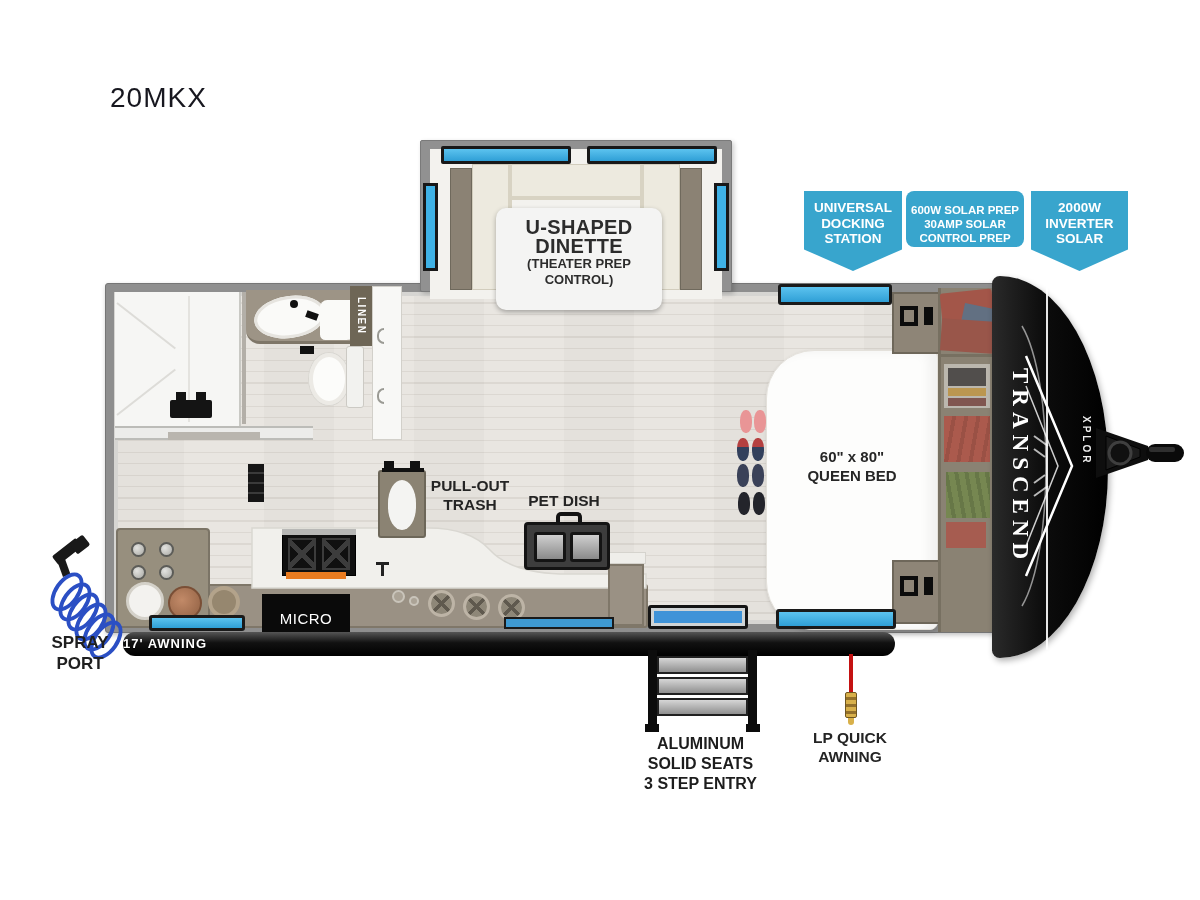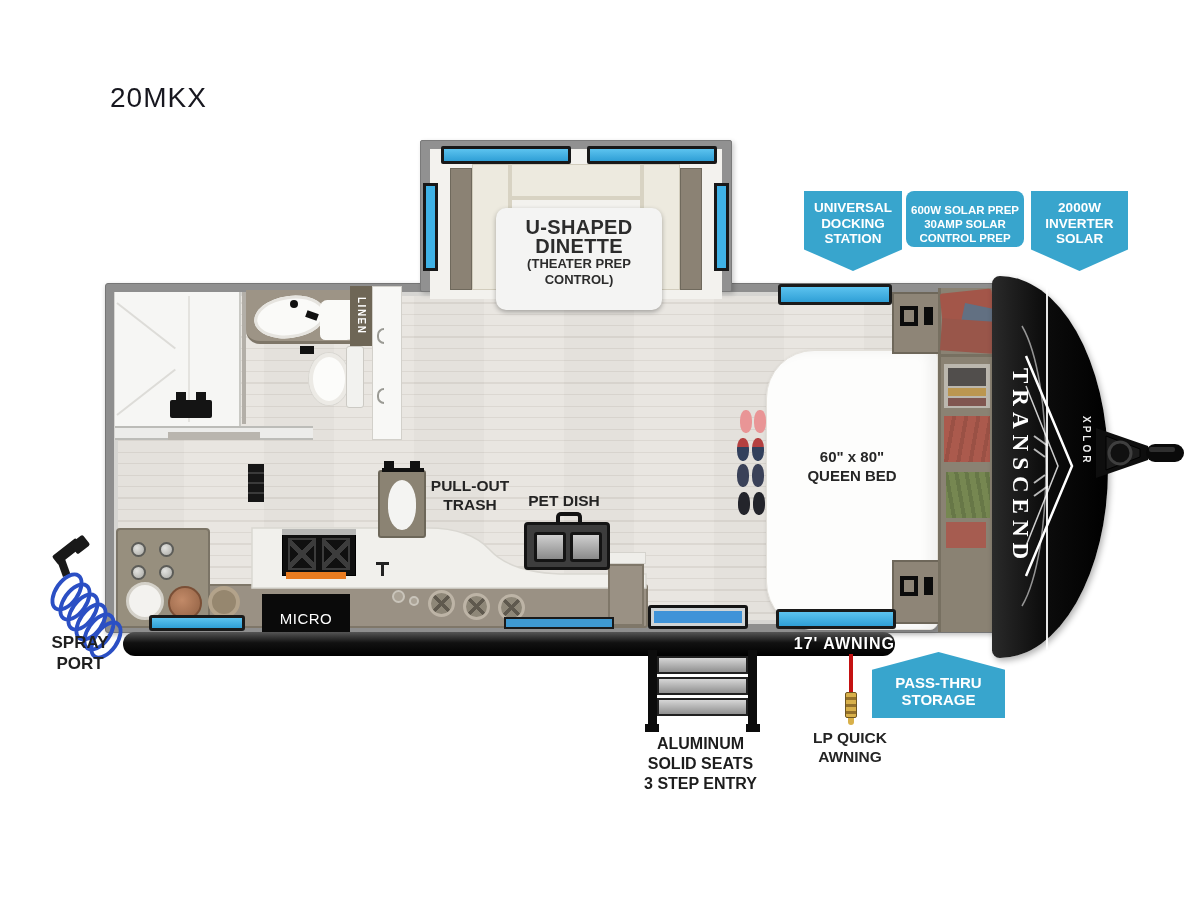--- a/index.html
+++ b/index.html
@@ -148,21 +148,21 @@
 
   
   .cap { left:992px; top:276px; width:116px; height:382px; background:linear-gradient(90deg,#2a2a2a,#0c0c0c 45%,#000); border-radius:8px 110px 110px 8px / 8px 192px 192px 8px; box-shadow:2px 3px 6px rgba(0,0,0,.3); }
   .cap-brand { left:8px; top:0; width:40px; height:100%; writing-mode:vertical-rl; text-align:center; color:#fff; font-family:"Liberation Serif",serif; font-weight:700; font-size:23px; letter-spacing:6px; line-height:40px; }
   .cap-line { left:54px; top:6px; width:2px; height:368px; background:rgba(255,255,255,.9); border-radius:1px; }
   .cap-wing { left:28px; top:10px; width:64px; height:360px; }
   .cap-sub { left:84px; top:140px; width:16px; height:100px; writing-mode:vertical-rl; color:#eee; font-size:10px; font-weight:700; letter-spacing:3px; }
   .hitch { left:1096px; top:420px; width:90px; height:66px; }
 
   
-  .awning { left:123px; top:632px; width:772px; height:24px; background:linear-gradient(180deg,#555,#111 45%,#000); border-radius:12px; color:#fff; text-align:right; font-size:16px; font-weight:700; line-height:24px; letter-spacing:1px; text-shadow:0 1px 1px #000; }
+  .awning { left:123px; top:632px; width:772px; height:24px; background:linear-gradient(180deg,#555,#111 45%,#000); border-radius:12px; color:#fff; text-align:left; font-size:13px; font-weight:700; line-height:24px; letter-spacing:1px; text-shadow:0 1px 1px #000; }
   .rail { width:9px; height:78px; background:#0c0c0c; }
   .rail-l { left:648px; top:650px; } .rail-r { left:748px; top:650px; }
   .step { left:657px; width:91px; height:18px; background:linear-gradient(180deg,#d6d6d6,#8f8f8f); border:2px solid #202020; }
   .st1 { top:656px; } .st2 { top:677px; } .st3 { top:698px; }
   .foot { width:14px; height:8px; background:#0c0c0c; }
   .foot-l { left:645px; top:724px; } .foot-r { left:746px; top:724px; }
   .lbl-steps { left:628px; top:734px; width:145px; font-size:16px; line-height:20px; color:#1d1d1d; }
   .lp-line { left:849px; top:654px; width:4px; height:38px; background:#c41212; }
   .lp-conn { left:845px; top:692px; width:12px; height:26px; background:repeating-linear-gradient(180deg,#d8b04a 0 4px,#93702a 4px 7px); border:1px solid #6e551f; border-radius:2px; }
   .lp-tip { left:848px; top:718px; width:6px; height:7px; background:#d8b04a; border-radius:0 0 3px 3px; }
@@ -340,24 +340,20 @@
     <div>SOLID SEATS</div>
     <div>3 STEP ENTRY</div>
   </div>
   <div class="a lp-line"></div>
   <div class="a lp-conn"></div>
   <div class="a lp-tip"></div>
   <div class="a plan-lbl lbl-lp">
     <div>LP QUICK</div>
     <div>AWNING</div>
   </div>
-  <div class="a co co-pass">
-    <div>PASS-THRU</div>
-    <div>STORAGE</div>
-  </div>
   <div class="a spray-head"></div>
   <div class="a spray-head2"></div>
   <div class="a spray-trigger"></div>
   <div class="a coil c1"></div>
   <div class="a coil c2"></div>
   <div class="a coil c3"></div>
   <div class="a coil c4"></div>
   <div class="a coil c5"></div>
   <div class="a coil c6"></div>
   <div class="a plan-lbl lbl-spray">

